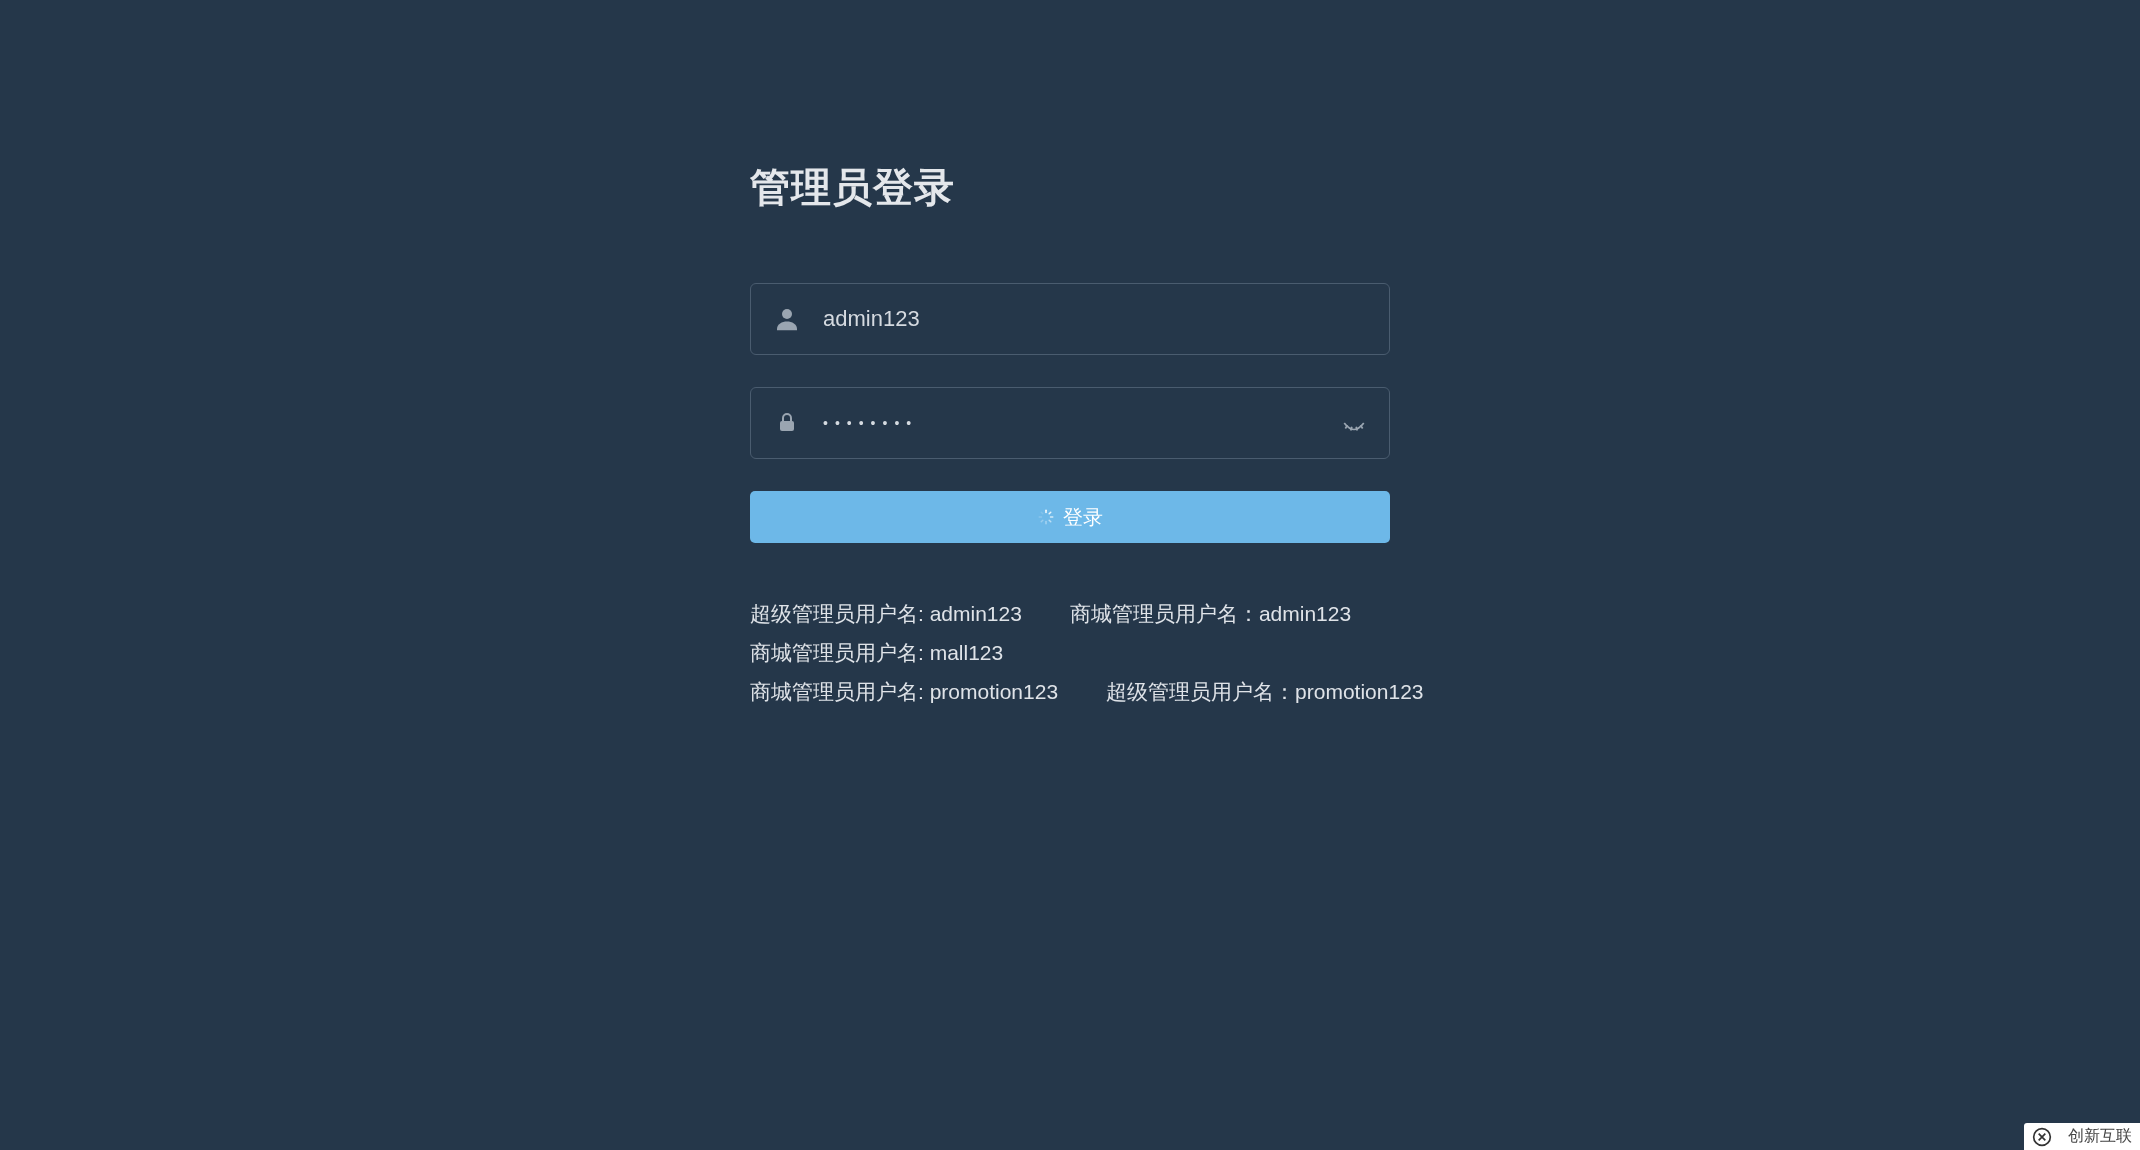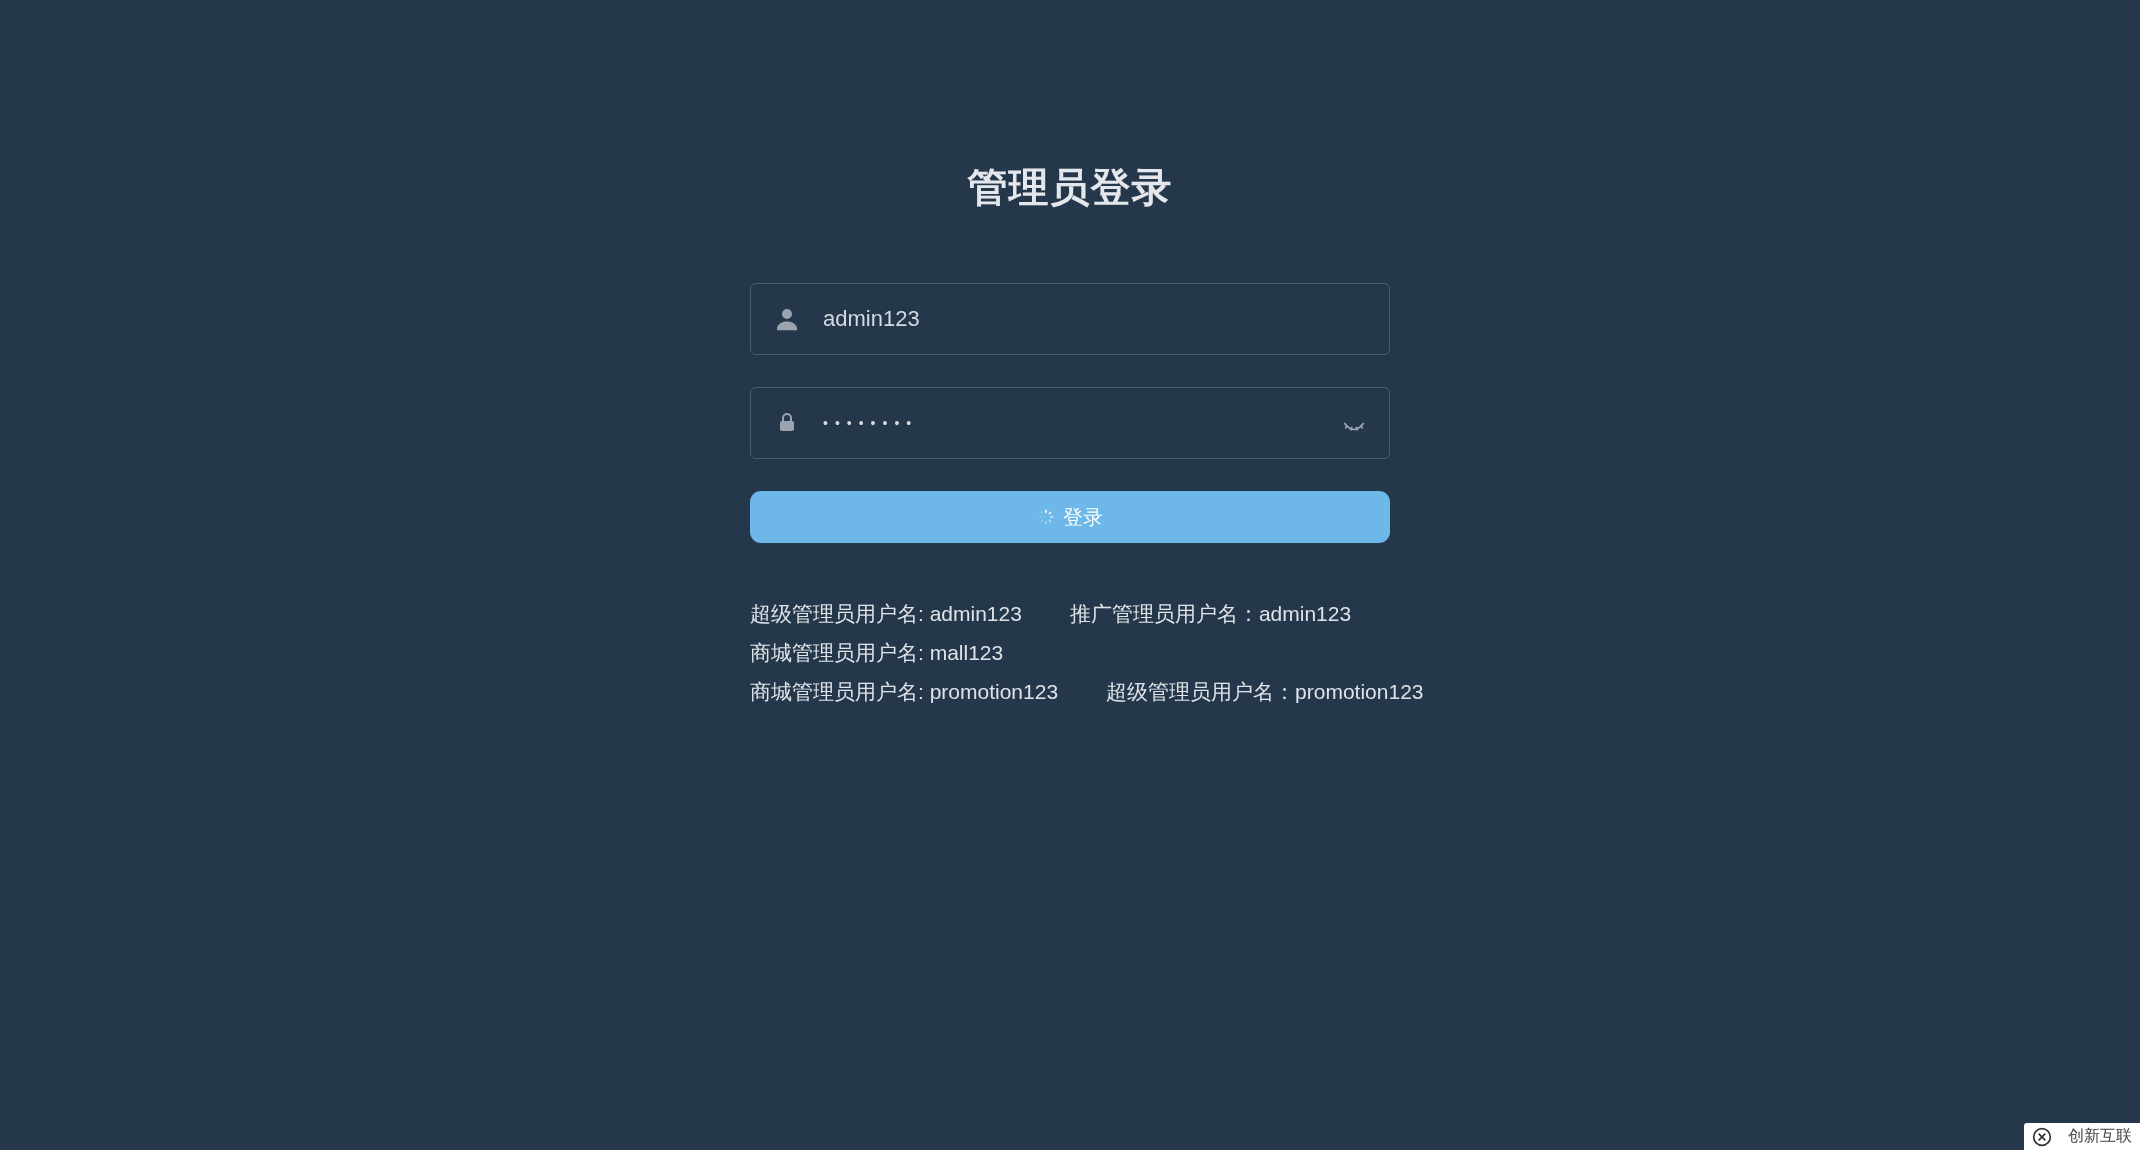--- a/index.html
+++ b/index.html
@@ -17,21 +17,21 @@
       justify-content: center;
       padding-top: 160px;
     }
     .login-container {
       width: 640px;
     }
     .title {
       color: #e4e7eb;
       font-size: 40px;
       font-weight: 600;
-      text-align: center;
+      text-align: left;
       margin-bottom: 68px;
       letter-spacing: 1px;
     }
     .input-wrapper {
       position: relative;
       width: 100%;
       margin-bottom: 32px;
     }
     .input-field {
       width: 100%;
@@ -69,21 +69,21 @@
       cursor: pointer;
       display: flex;
       align-items: center;
       justify-content: center;
     }
     .login-button {
       width: 100%;
       height: 52px;
       background-color: #6db8e8;
       border: none;
-      border-radius: 11px;
+      border-radius: 5px;
       color: #ffffff;
       font-size: 20px;
       cursor: pointer;
       display: flex;
       align-items: center;
       justify-content: center;
       gap: 8px;
     }
     .spinner {
       width: 18px;
@@ -181,21 +181,21 @@
         <rect x="11" y="2" width="2" height="5" rx="1" transform="rotate(270 12 12)" opacity="0.2"></rect>
         <rect x="11" y="2" width="2" height="5" rx="1" transform="rotate(315 12 12)" opacity="0.15"></rect>
       </svg>
     </span>
     <span>登录</span>
   </button>
 
   <div class="hints">
     <div class="hint-row">
       <span class="hint-item">超级管理员用户名: admin123</span>
-      <span class="hint-item">推广管理员用户名：admin123</span>
+      <span class="hint-item">商城管理员用户名：admin123</span>
     </div>
     <div class="hint-row">
       <span class="hint-item">商城管理员用户名: mall123</span>
     </div>
     <div class="hint-row">
       <span class="hint-item">商城管理员用户名: promotion123</span>
       <span class="hint-item">超级管理员用户名：promotion123</span>
     </div>
   </div>
 </div>

